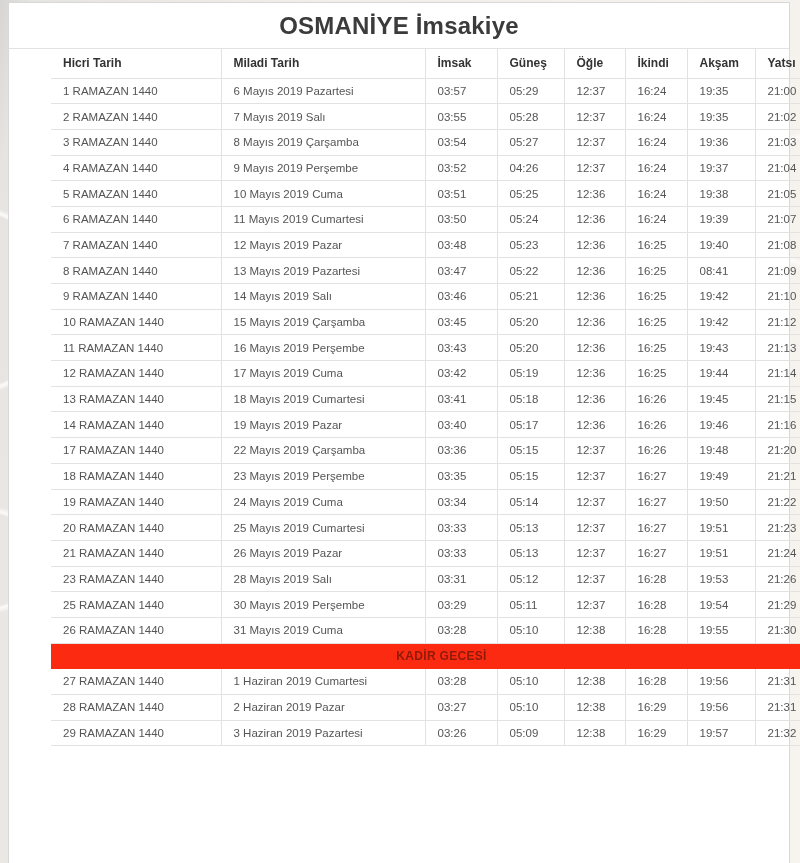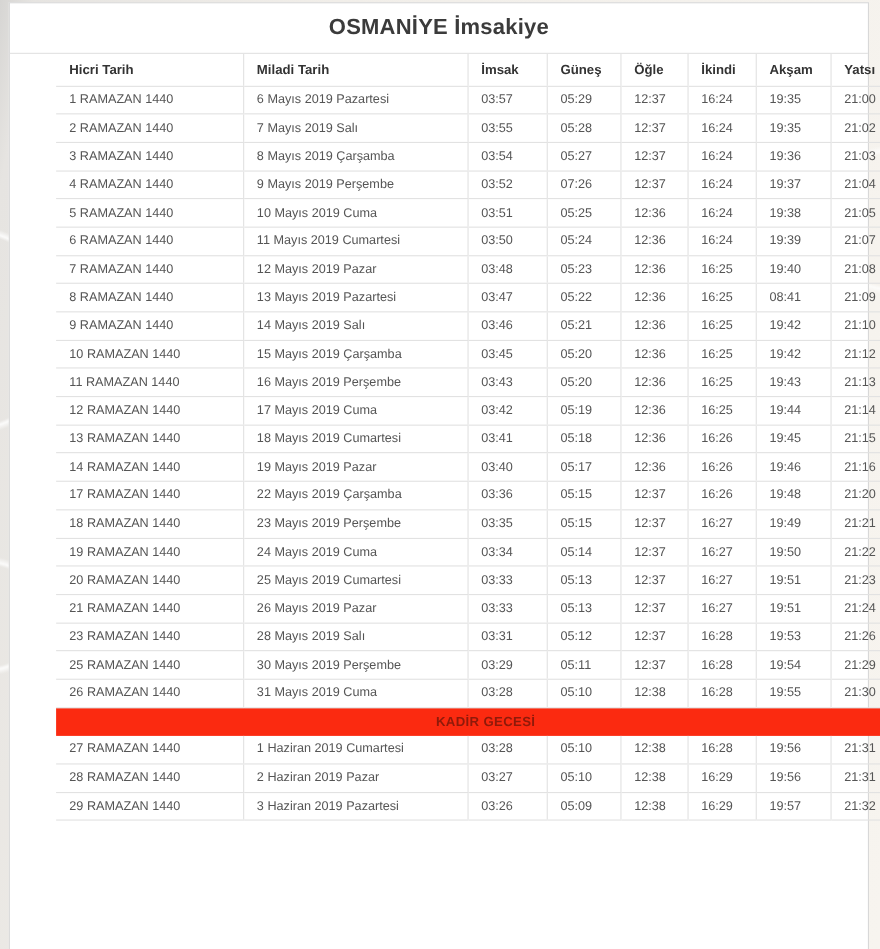--- a/index.html
+++ b/index.html
@@ -20,21 +20,21 @@
     position: absolute;
     left: 8px; top: 2px;
     width: 782px; height: 868px;
     background: var(--card_bg, #fff);
     border: 1px solid var(--card_border, #d8d8d8);
   }
   .title-bar {
     height: 46px;
     border-bottom: 1px solid var(--border, #e2e2e2);
     display: flex; align-items: center; justify-content: center;
-    font-size: 20px; font-weight: bold;
+    font-size: 24px; font-weight: bold;
     color: var(--title_text, #3b3b3b);
     letter-spacing: 0.2px;
   }
   table {
     width: 100%;
     border-collapse: collapse;
     table-layout: fixed;
     margin-left: 42px;
   }
   th, td {
@@ -123,21 +123,21 @@
           <td>05:27</td>
           <td>12:37</td>
           <td>16:24</td>
           <td>19:36</td>
           <td>21:03</td>
         </tr>
         <tr>
           <td>4 RAMAZAN 1440</td>
           <td>9 Mayıs 2019 Perşembe</td>
           <td>03:52</td>
-          <td>07:26</td>
+          <td>04:26</td>
           <td>12:37</td>
           <td>16:24</td>
           <td>19:37</td>
           <td>21:04</td>
         </tr>
         <tr>
           <td>5 RAMAZAN 1440</td>
           <td>10 Mayıs 2019 Cuma</td>
           <td>03:51</td>
           <td>05:25</td>

